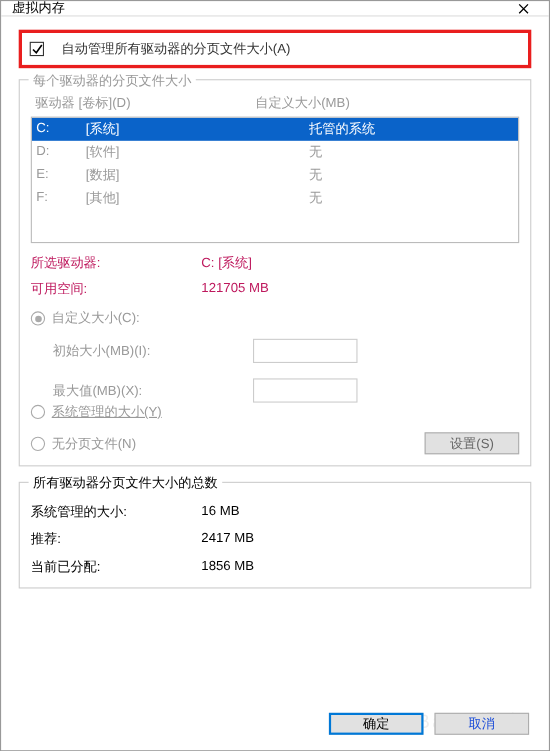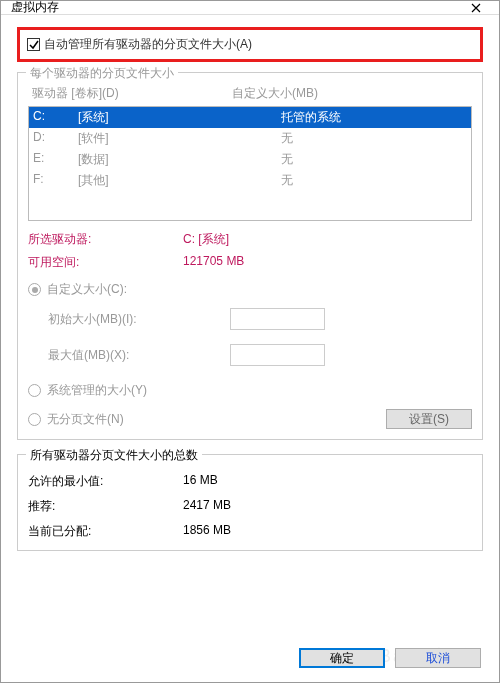--- a/index.html
+++ b/index.html
@@ -24,21 +24,21 @@
   width: 30px; height: 20px;
   display: flex; align-items: center; justify-content: center;
   font-size: 14px; cursor: pointer;
 }
 .content { padding: 12px 16px; color: #333; }
 .highlight-box {
   border: 3px solid #e91e1e;
   padding: 6px 7px;
   display: flex;
   align-items: center;
-  gap: 4px;
+  gap: 16px;
 }
 .checkbox {
   width: 13px; height: 13px;
   border: 1px solid #333;
   display: flex; align-items: center; justify-content: center;
   font-size: 10px; line-height: 1;
 }
 .group { border: 1px solid #ccc; margin-top: 10px; padding: 10px 10px 10px 10px; position: relative; }
 .group-title { position: absolute; top: -8px; left: 8px; background: #fff; padding: 0 4px; font-size: 12px; color: #999; }
 .disabled { color: #999; }
@@ -179,37 +179,37 @@
     </div>
     <div class="size-row">
       <span class="lbl">初始大小(MB)(I):</span>
       <input type="text" disabled="" style="">
     </div>
     <div class="size-row" style="margin-top:14px;">
       <span class="lbl">最大值(MB)(X):</span>
       <input type="text" disabled="" style="">
     </div>
 
-    <div class="radio-row" style="margin-top:16px;">
+    <div class="radio-row" style="margin-top:0;text-decoration:underline;">
       <span class="radio"></span>
       <span>系统管理的大小(Y)</span>
     </div>
     <div style="display:flex; align-items:center; margin-top:10px;">
       <div class="radio-row" style="margin-top:0; flex:1;">
         <span class="radio"></span>
         <span>无分页文件(N)</span>
       </div>
       <button class="btn" disabled="">设置(S)</button>
     </div>
   </div>
 
   <div class="group totals" style="margin-top:14px;">
     <span class="group-title" style="color:#000;">所有驱动器分页文件大小的总数</span>
     <div class="kv2">
-      <span class="k">允许的最小值:</span>
+      <span class="k">系统管理的大小:</span>
       <span>16 MB</span>
     </div>
     <div class="kv2">
       <span class="k">推荐:</span>
       <span>2417 MB</span>
     </div>
     <div class="kv2">
       <span class="k">当前已分配:</span>
       <span>1856 MB</span>
     </div>

